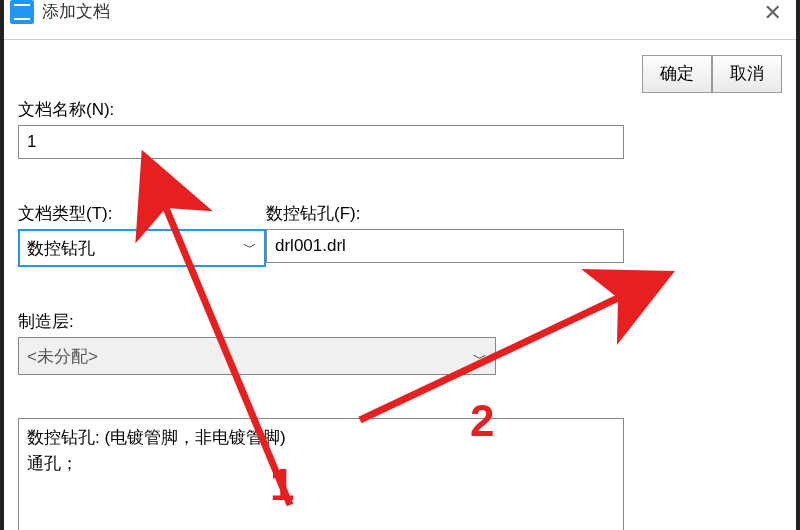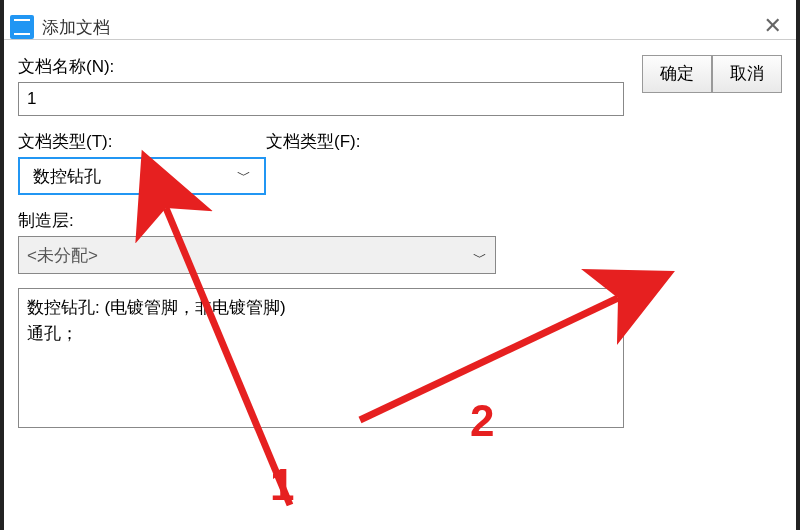--- a/index.html
+++ b/index.html
@@ -8,21 +8,21 @@
       font-size: 17px;
       background: #fff;
       width: 800px;
       height: 530px;
       overflow: hidden;
       position: relative;
     }
     .titlebar {
       height: 40px;
       display: flex;
-      align-items: flex-end;
+      align-items: flex-start;
       padding: 0 10px;
       border-bottom: 1px solid #ccc;
       background: #fff;
     }
     .app-icon {
       width: 24px;
       height: 24px;
       background: #2196F3;
       display: inline-block;
       margin-right: 8px;
@@ -46,41 +46,41 @@
       font-weight: 300;
     }
     .content {
       display: flex;
       padding: 15px 18px;
       gap: 18px;
     }
     .left { flex: 1; }
     .right { width: 140px; display: flex; gap: 0; }
     .label { display: block; margin-bottom: 4px; color: #000; }
-    .field-row { margin-bottom: 14px; }
+    .field-row { margin-bottom: 14px; margin-top: 43px; }
     .two-col { display: flex; }
     .two-col > div { flex: 1; }
     .two-col > div:first-child { flex: 0 0 248px; }
     input[type="text"], .combo, select, textarea {
       font-family: inherit;
       font-size: 17px;
       padding: 6px 8px;
       border: 1px solid #888;
       background: #fff;
       width: 100%;
       outline: none;
     }
     .combo {
       display: flex;
       align-items: center;
       justify-content: space-between;
       height: 38px;
       cursor: pointer;
     }
-    .combo.highlighted { border: 2px solid #2196F3; padding: 5px 13px; }
+    .combo.highlighted { border: 2px solid #2196F3; padding: 5px 7px; }
     .combo .chev { font-size: 14px; color: #333; }
     .select-full {
       width: 478px;
       background: #f0f0f0;
       color: #555;
       align-items: flex-end;
     }
     textarea {
       height: 140px;
       resize: none;
@@ -132,21 +132,22 @@
 
     <div class="field-row two-col">
       <div>
         <span class="label">文档类型(T):</span>
         <div class="combo highlighted">
           <span>数控钻孔</span>
           <span class="chev">﹀</span>
         </div>
       </div>
       <div>
-        <span class="label">文档类型(F):</span>
+        <span class="label">数控钻孔(F):</span>
+        <input type="text" value="drl001.drl" style="">
       </div>
     </div>
 
     <div class="field-row">
       <span class="label">制造层:</span>
       <div class="combo select-full">
         <span>&lt;未分配&gt;</span>
         <span class="chev">﹀</span>
       </div>
     </div>

